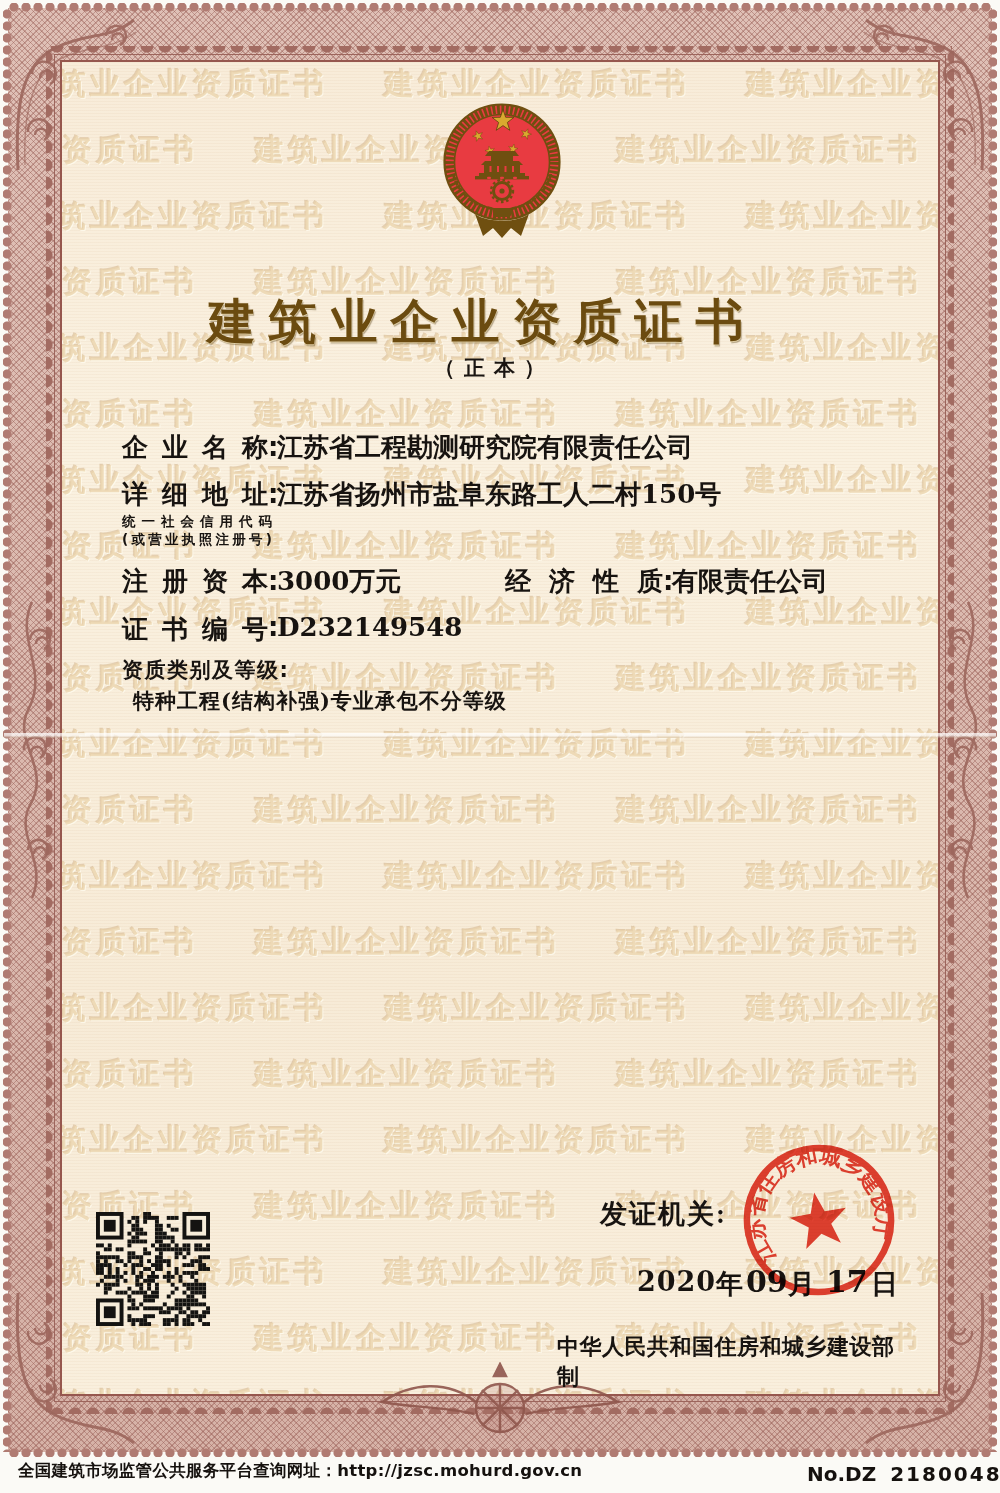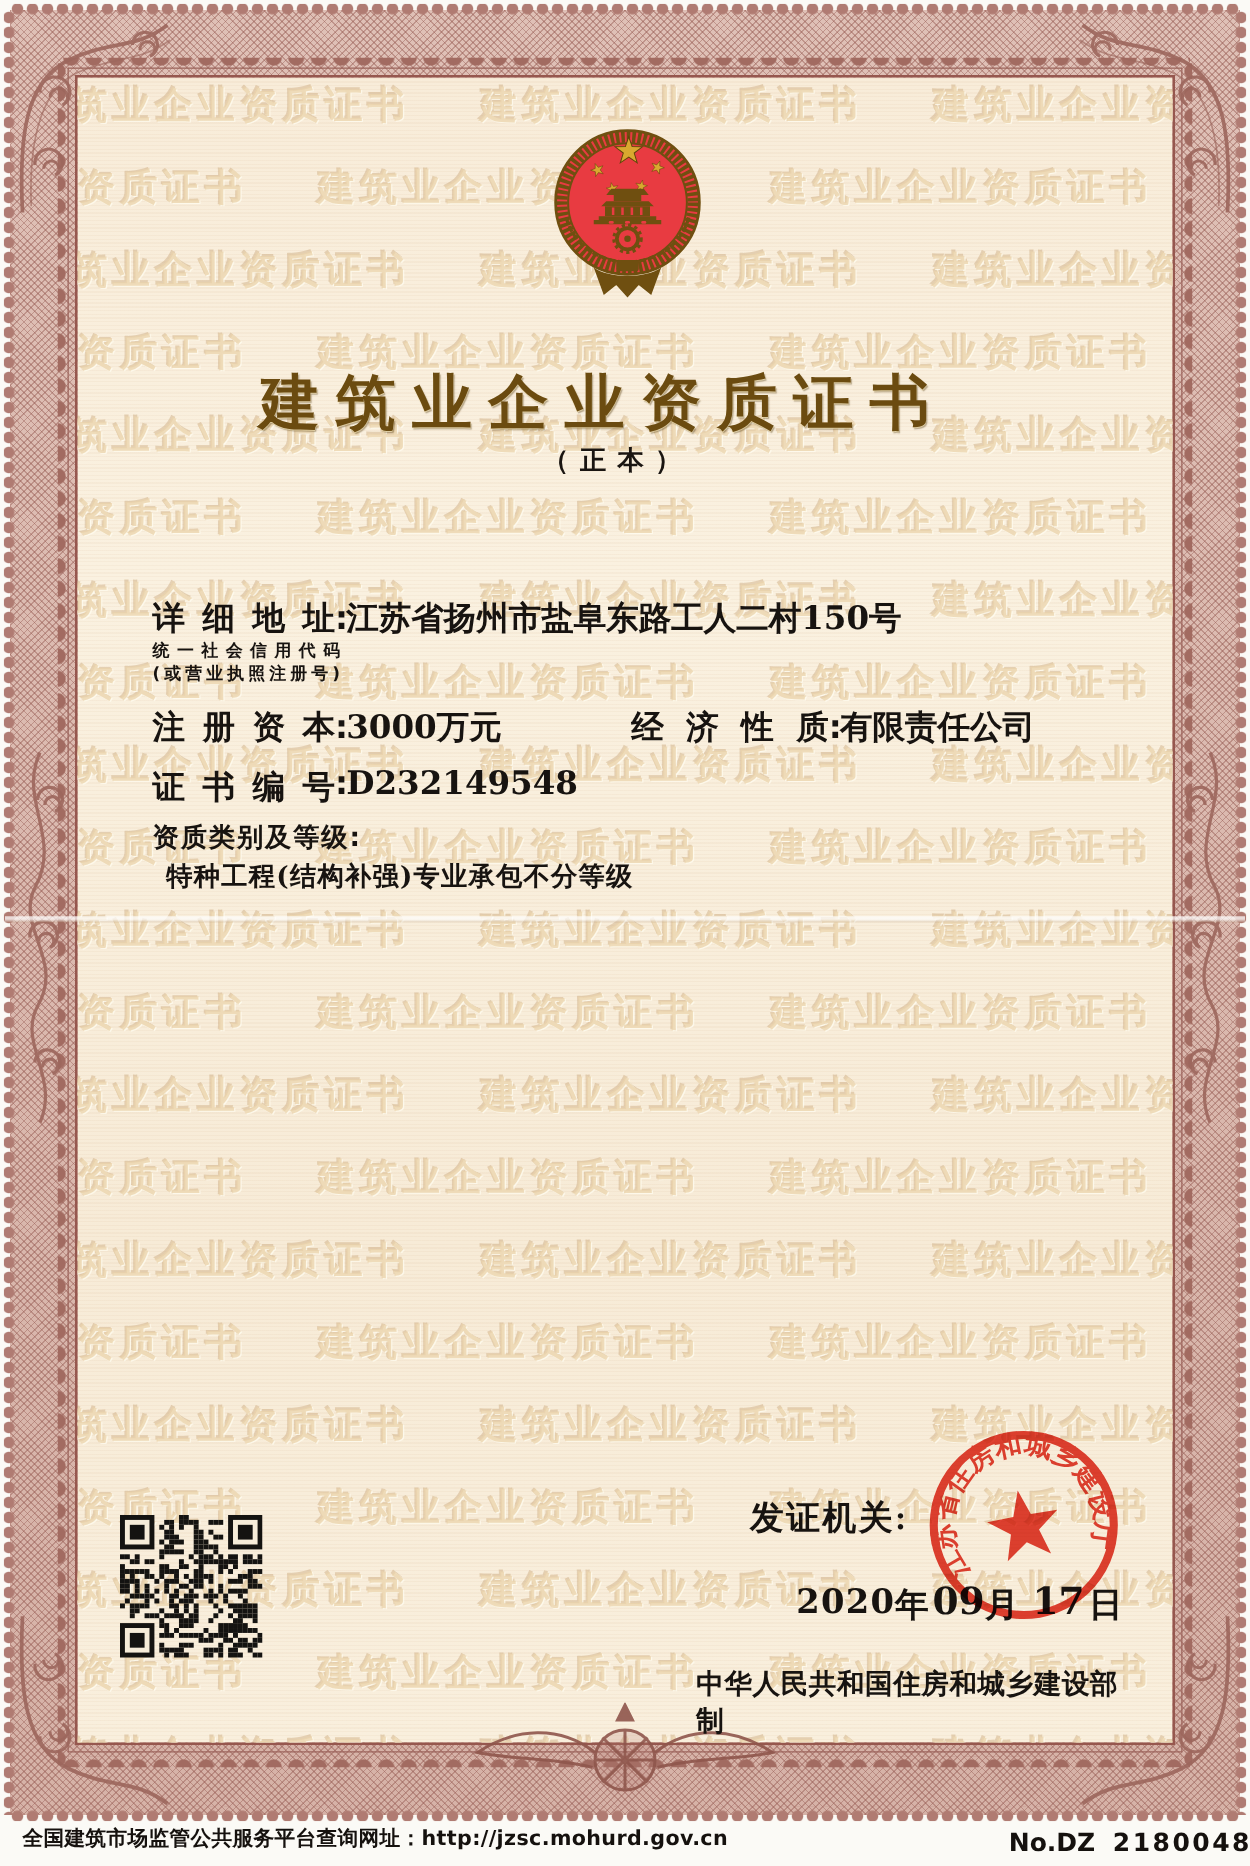--- a/index.html
+++ b/index.html
@@ -246,20 +246,23 @@
       <circle cx="65" cy="95" r="2.6" fill="#6f4f10"></circle>
       <path d="M16,78 C22,100 40,112 64,114" fill="none" stroke="#6f4f10" stroke-width="2.6" stroke-dasharray="5 2.2"></path>
       <path d="M114,78 C108,100 90,112 66,114" fill="none" stroke="#6f4f10" stroke-width="2.6" stroke-dasharray="5 2.2"></path>
       <path d="M38,118 L46,140 L56,132 L65,142 L74,132 L84,140 L92,118 C80,127 50,127 38,118 Z" fill="#6f4f10"></path>
       <rect x="56" y="112" width="18" height="9" rx="2" fill="#6f4f10"></rect>
     </svg>
 
     <div class="title">建筑业企业资质证书</div>
     <div class="subtitle">（正本）</div>
 
+    <div class="row r1">
+      <span class="lab w146">企业名称</span><span class="colon">:</span><span class="val">江苏省工程勘测研究院有限责任公司</span>
+    </div>
 
     <div class="row r2">
       <span class="lab w146">详细地址</span><span class="colon">:</span><span class="val">江苏省扬州市盐阜东路工人二村150号</span>
     </div>
 
     <div class="row r3">
       <span class="cc-label">
         <span>统一社会信用代码</span>
         <span>(或营业执照注册号)</span>
       </span>

